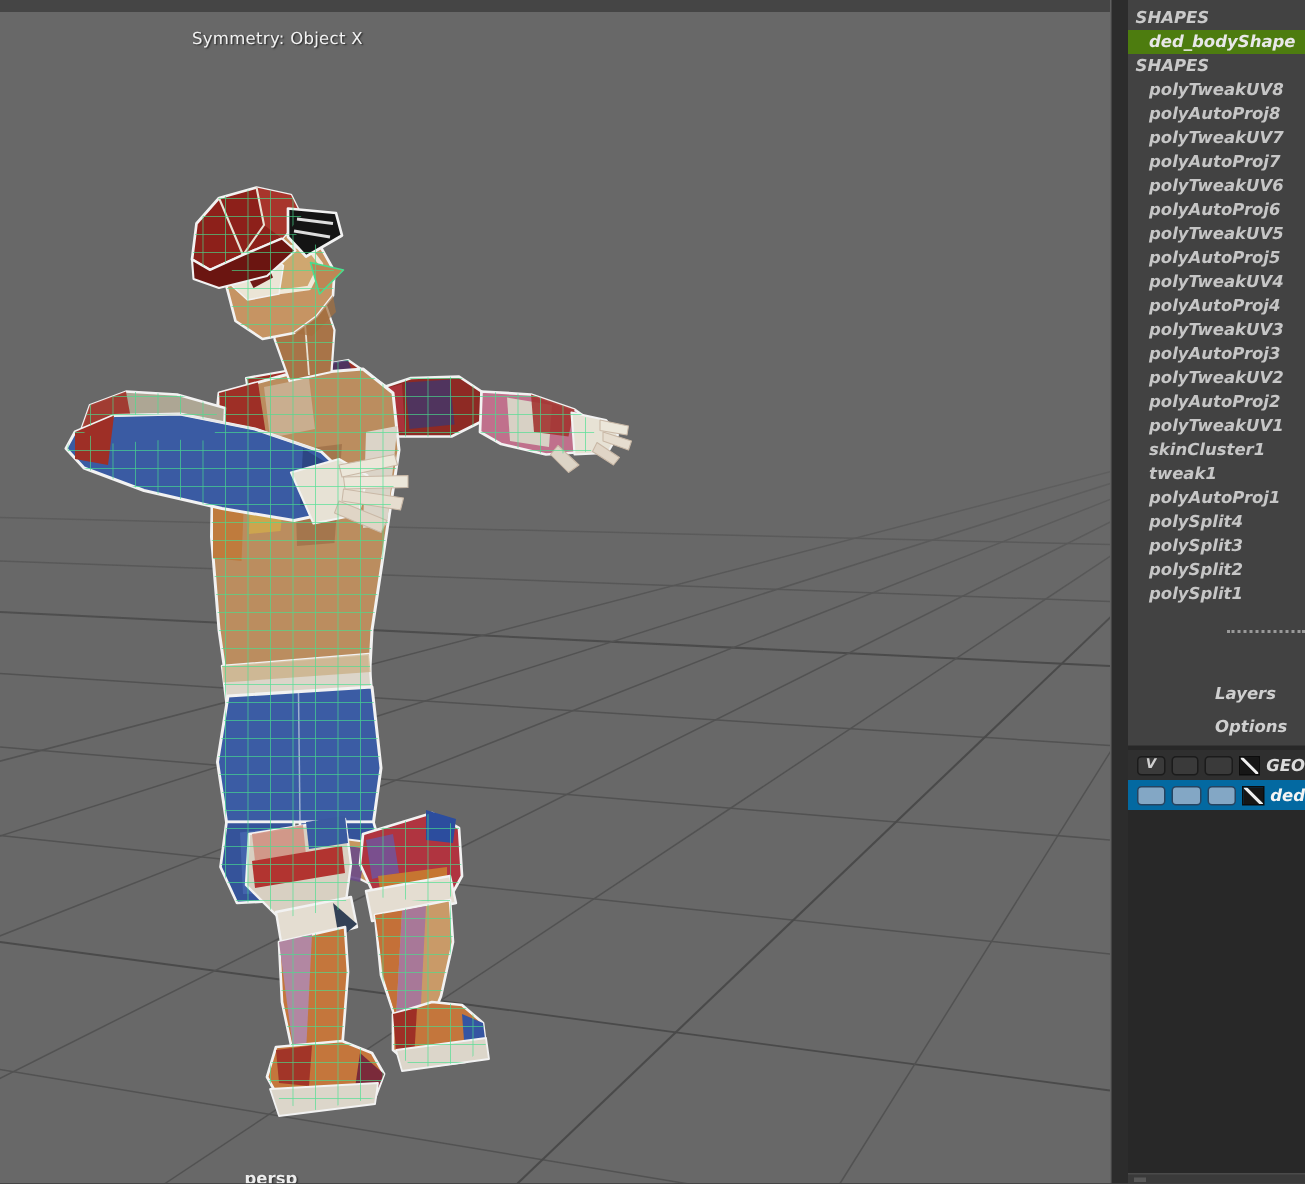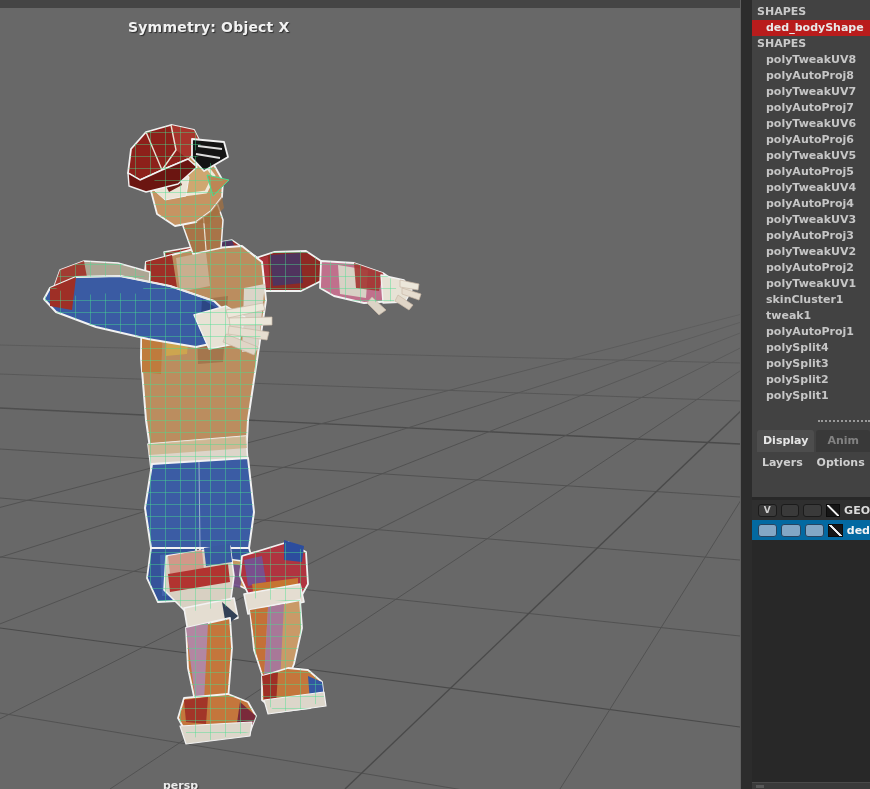--- a/index.html
+++ b/index.html
@@ -4,47 +4,47 @@
 <style>
   html,body{margin:0;padding:0;background:#222;}
   *{box-sizing:border-box;}
   #app{position:relative;width:870px;height:789px;overflow:hidden;
        font-family:"DejaVu Sans","Liberation Sans",sans-serif;background:#686868;}
 
   
   #viewport{position:absolute;left:0;top:0;width:740px;height:789px;overflow:hidden;background:#686868;}
   #vp-topstrip{position:absolute;left:0;top:0;width:740px;height:8px;background:#454545;}
   #vp-svg{position:absolute;left:0;top:0;}
-  .hud{position:absolute;left:128px;top:19px;color:#f2f2f2;font-size:14px;font-weight:bold;
+  .hud{position:absolute;left:128px;top:19px;color:#f2f2f2;font-size:11px;font-weight:normal;
        letter-spacing:.2px;text-shadow:1px 1px 1px rgba(40,40,40,.9);white-space:nowrap;}
   .cam-label{position:absolute;left:163px;top:779px;color:#ececec;font-size:11px;font-weight:bold;
        text-shadow:1px 1px 1px rgba(40,40,40,.8);}
 
   
   #gutter{position:absolute;left:740px;top:0;width:12px;height:789px;background:#2c2c2c;
           border-left:1px solid #606060;}
 
   
   #panel{position:absolute;left:752px;top:0;width:118px;height:789px;background:#424242;
-         color:#c9c9c9;font-size:11px;font-weight:bold;}
+         color:#c9c9c9;font-size:11px;font-weight:bold;font-style:italic;}
   #channel-box{position:absolute;left:0;top:0;width:118px;height:414px;padding-top:4px;overflow:hidden;}
   .ch-row{height:16px;line-height:16px;white-space:nowrap;overflow:hidden;}
   .ch-header{padding-left:5px;color:#c9c9c9;}
   .ch-item{padding-left:14px;color:#c6c6c6;cursor:default;}
-  .ch-item.sel{background:#b91c1c;color:#e8e8e8;}
+  .ch-item.sel{background:#4d7c0f;color:#e8e8e8;}
 
   .splitter{position:absolute;left:0;top:417px;width:118px;height:9px;background:#424242;}
   .splitter .dots{position:absolute;right:0;top:3px;width:52px;border-top:2px dotted #9a9a9a;}
 
   #tabs{position:absolute;left:0;top:428px;width:118px;height:24px;display:flex;align-items:flex-end;}
   .tab{height:22px;line-height:22px;text-align:center;border-radius:3px 3px 0 0;cursor:default;}
   .tab.active{width:62px;margin-left:5px;background:#4d4d4d;color:#e6e6e6;}
   .tab.inactive{width:58px;margin-left:2px;background:#393939;color:#828282;}
 
-  #layer-menus{position:absolute;left:0;top:452px;width:118px;height:22px;line-height:22px;}
+  #layer-menus{position:absolute;left:0;top:452px;width:118px;height:22px;line-height:22px;padding-left:48px;}
   #layer-menus span{margin-left:10px;color:#cfcfcf;cursor:default;}
 
   #layer-list{position:absolute;left:0;top:497px;width:118px;height:285px;background:#282828;padding-top:3px;}
   .lrow{height:20px;display:flex;align-items:center;padding-left:6px;white-space:nowrap;overflow:hidden;}
   .lrow.plain{background:#2f2f2f;}
   .lrow.selected{background:#0369a1;}
   .lbox{width:20px;height:13px;margin-right:4px;border-radius:3px;border:1px solid #1b1b1b;
         background:#3a3a3a;color:#d0d0d0;font-size:9px;line-height:11px;text-align:center;}
   .lrow.selected .lbox{background:#83a7c5;border-color:#274460;}
   .lswatch{width:15px;height:13px;margin-right:4px;border:1px solid #0c0c0c;background:
@@ -254,24 +254,20 @@
           <div class="ch-row ch-item">polySplit3</div>
           <div class="ch-row ch-item">polySplit2</div>
           <div class="ch-row ch-item">polySplit1</div>
         </div>
     </div>
 
     <div class="splitter">
       <div class="dots"></div>
     </div>
 
-    <div id="tabs">
-      <div class="tab active">Display</div>
-      <div class="tab inactive">Anim</div>
-    </div>
 
     <div id="layer-menus">
       <span>Layers</span>
       <span>Options</span>
     </div>
 
     <div id="layer-list">
       <div class="lrow plain">
         <div class="lbox">V</div>
         <div class="lbox"></div>

